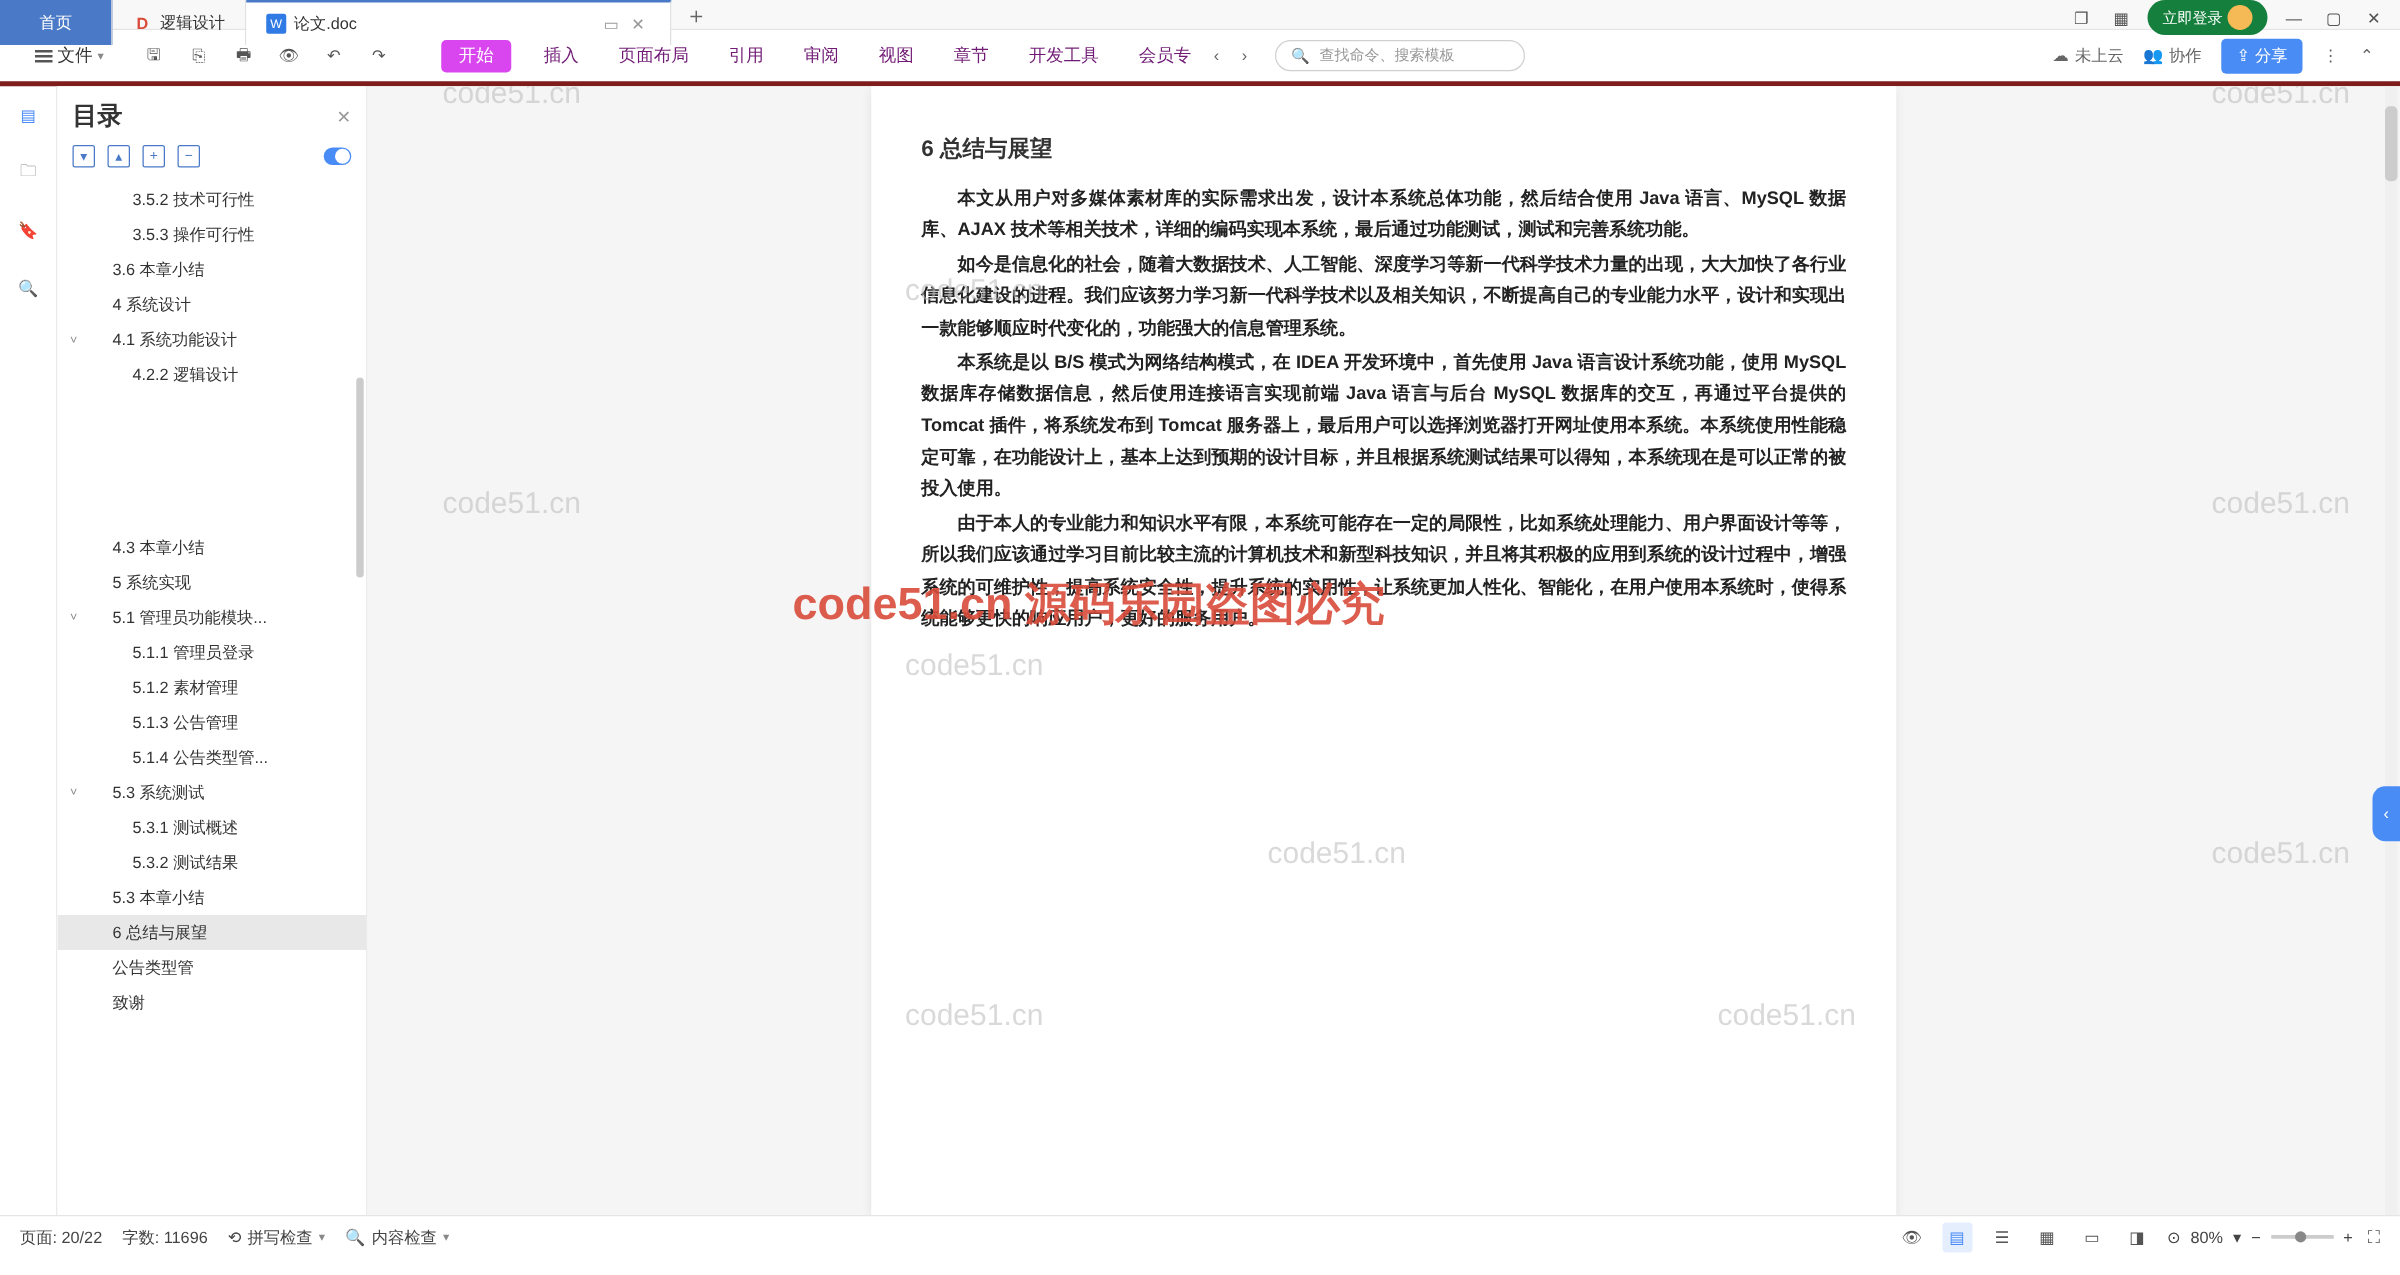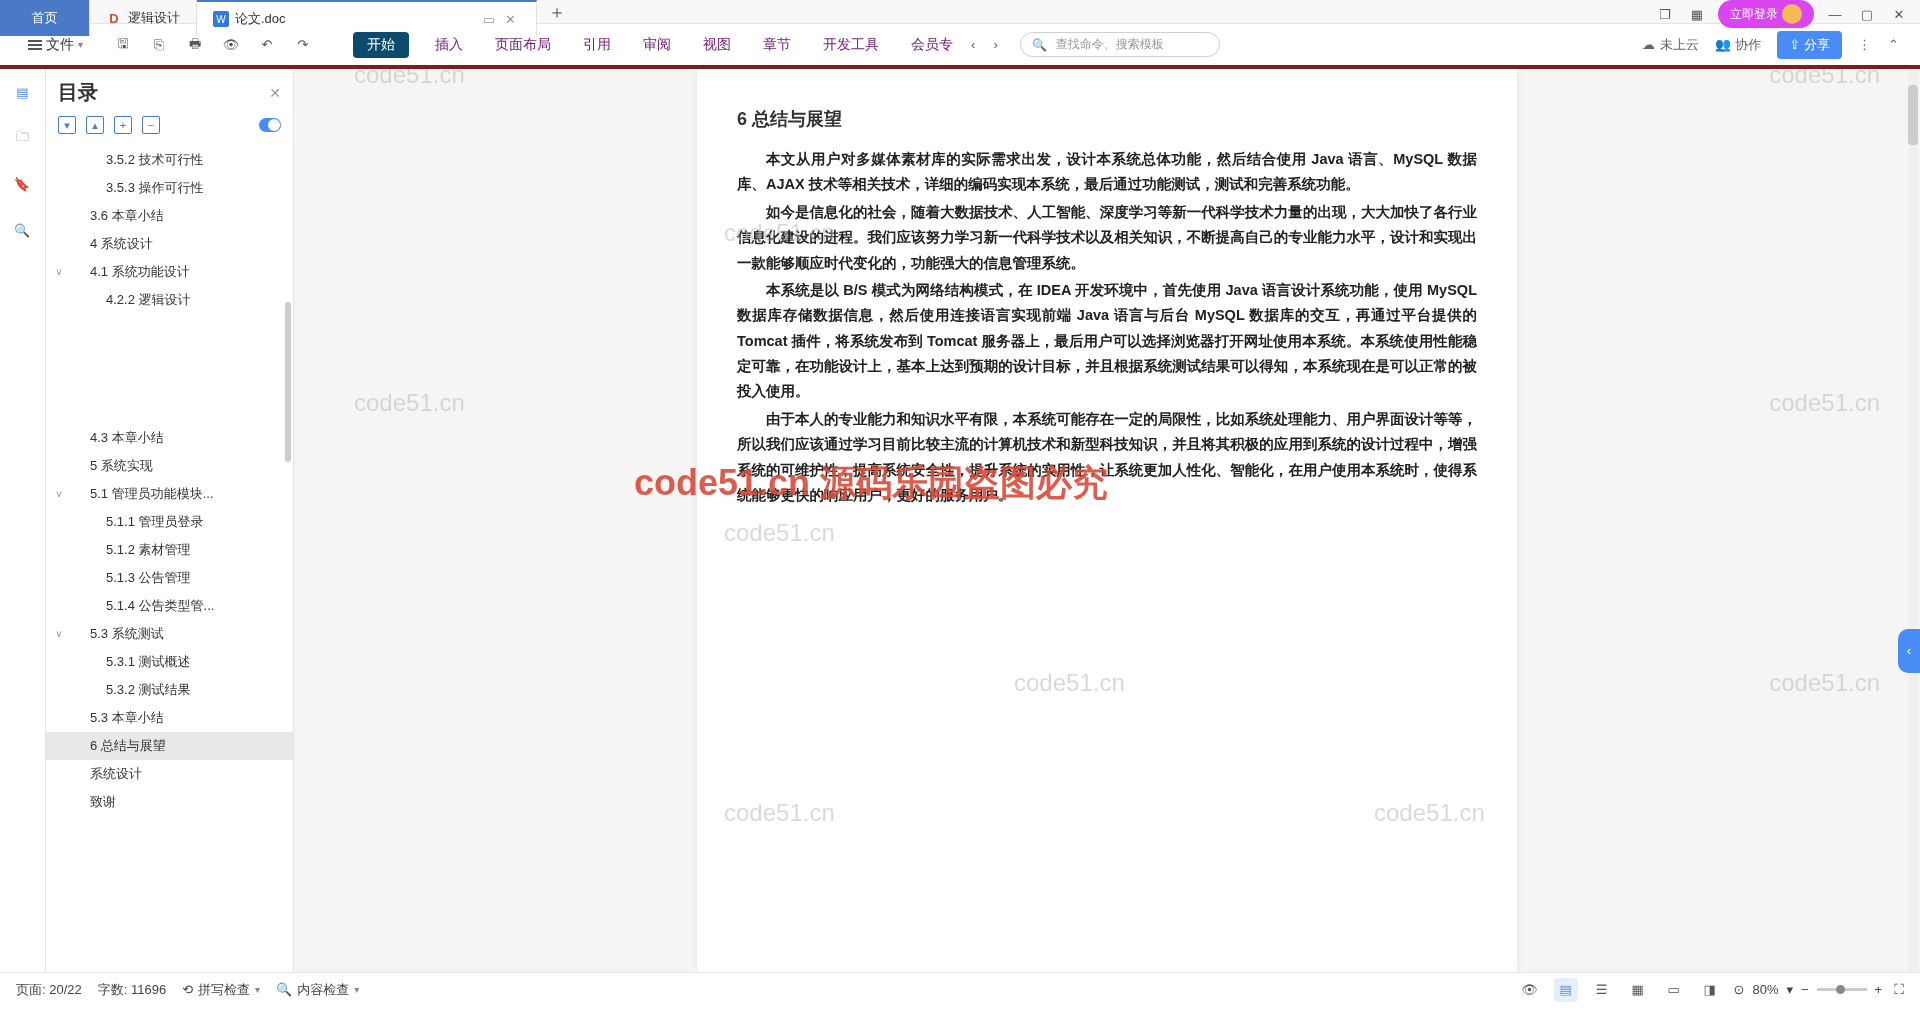--- a/index.html
+++ b/index.html
@@ -10,34 +10,34 @@
 .tab { height: 36px; display: flex; align-items: center; padding: 0 16px; gap: 6px; border-right: 1px solid #e0e0e0; cursor: pointer; }
 .tab.home { background: #4a7ac7; color: #fff; width: 90px; justify-content: center; }
 .tab.active { background: #fff; border-top: 2px solid #4a7ac7; }
 .tab-icon { width: 16px; height: 16px; display: inline-flex; align-items: center; justify-content: center; }
 .tab-icon.red { color: #d94c3a; font-weight: bold; }
 .tab-icon.blue { background: #2f7ae5; color: #fff; font-size: 10px; border-radius: 2px; }
 .tab-set-icon { margin-left: auto; opacity: .5; }
 .tab-close { opacity: .5; padding: 0 4px; }
 .add-tab { width: 40px; text-align: center; font-size: 18px; color: #666; cursor: pointer; }
 .win-controls { margin-left: auto; display: flex; align-items: center; gap: 10px; padding-right: 10px; }
-.login-btn { background: #d946ef; color: #fff; border-radius: 14px; padding: 4px 12px; display: flex; align-items: center; gap: 4px; font-size: 12px; }
+.login-btn { background: #15803d; color: #fff; border-radius: 14px; padding: 4px 12px; display: flex; align-items: center; gap: 4px; font-size: 12px; }
 .avatar-circle { width: 20px; height: 20px; border-radius: 50%; background: #f5ba55; display: inline-block; }
 .wc-icon { width: 22px; height: 22px; display: flex; align-items: center; justify-content: center; color: #555; cursor: pointer; }
 
 
 .toolbar { height: 45px; display: flex; align-items: center; padding: 0 20px; gap: 6px; border-bottom: 4px solid #7f1d1d; }
 .tb-icon { width: 24px; height: 24px; display: flex; align-items: center; justify-content: center; color: #555; cursor: pointer; }
 .file-menu { display: flex; align-items: center; gap: 4px; padding: 0 8px; font-size: 14px; }
 .file-menu-icon { display: flex; flex-direction: column; gap: 2px; }
 .file-menu-icon span { width: 14px; height: 2px; background: #555; }
 .qat { display: flex; gap: 12px; padding: 0 14px; }
 .menu-tabs { display: flex; gap: 20px; margin-left: 18px; }
 .menu-tab { padding: 4px 6px; font-size: 14px; color: #701a75; cursor: pointer; }
-.menu-tab.start { background: #0c4a6e; color: #fff; border-radius: 4px; padding: 4px 14px; }
+.menu-tab.start { background: #d946ef; color: #fff; border-radius: 4px; padding: 4px 14px; }
 .menu-scroll { color: #666; padding: 0 6px; cursor: pointer; }
 .search-box { display: flex; align-items: center; gap: 8px; border: 1px solid #d0d0d0; border-radius: 14px; padding: 3px 12px; margin-left: 10px; width: 200px; color: #999; font-size: 12px; }
 .tb-right { margin-left: auto; display: flex; align-items: center; gap: 16px; }
 .cloud-status { display: flex; align-items: center; gap: 5px; color: #666; font-size: 13px; }
 .collab { display: flex; align-items: center; gap: 4px; color: #666; font-size: 13px; cursor: pointer; }
 .share-btn { background: #4a8cf5; color: #fff; border-radius: 4px; padding: 5px 12px; display: flex; align-items: center; gap: 4px; font-size: 13px; cursor: pointer; }
 .more-icon { color: #666; letter-spacing: 1px; cursor: pointer; }
 
 
 .main { display: flex; height: calc(100% - 38px - 45px - 34px); }
@@ -239,21 +239,21 @@
         <div class="outline-item l3">
           <span>5.3.2 测试结果</span>
         </div>
         <div class="outline-item l2">
           <span>5.3 本章小结</span>
         </div>
         <div class="outline-item l2 active">
           <span>6 总结与展望</span>
         </div>
         <div class="outline-item l2">
-          <span>系统设计</span>
+          <span>公告类型管</span>
         </div>
         <div class="outline-item l2">
           <span>致谢</span>
         </div>
       </div>
   </div>
 
   <div class="doc-area">
     <span class="doc-floating-icon">📄</span>
     <div class="page">

